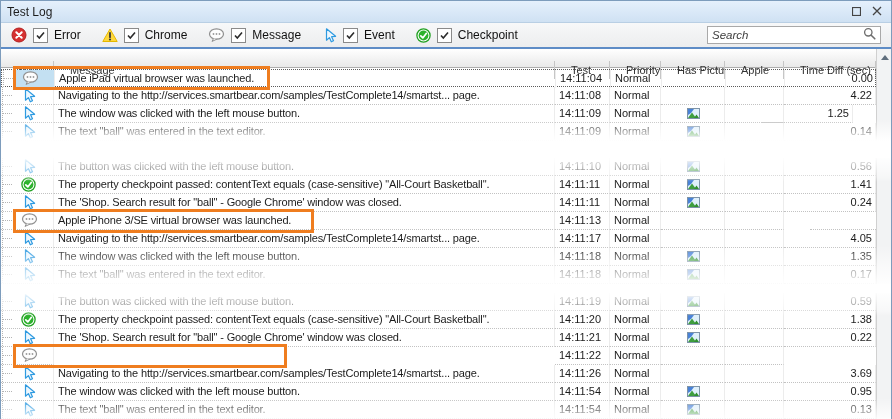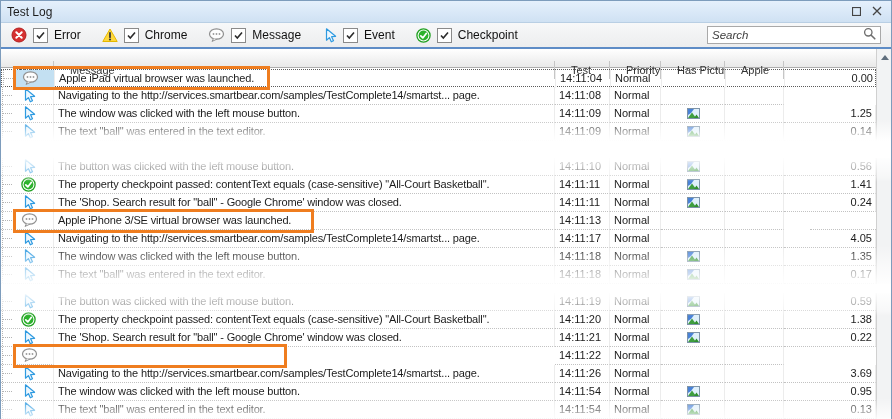--- a/index.html
+++ b/index.html
@@ -175,20 +175,21 @@
   </div>
 
   <div class="grid">
     <div class="gheader">
         <div class="hcell" style="left: 0px; width: 53px;">Type</div>
         <div class="hcell" style="left: 53px; width: 501px;">Message</div>
         <div class="hcell" style="left: 554px; width: 55px;">Test</div>
         <div class="hcell" style="left: 609px; width: 51px;">Priority</div>
         <div class="hcell" style="left: 660px; width: 64px;">Has Picture</div>
         <div class="hcell" style="left: 724px; width: 59px;">Apple</div>
+        <div class="hcell" style="left: 783px; width: 92px;">Time Diff (sec)</div>
       </div>
     <div id="rows-layer">
         <div class="row selected" style="top: 20px;">
           <div class="cell c-type" style="left: 0px; width: 53px;">
             <div class="tree-v"></div>
             <div class="tree-h"></div>
             <span class="ticon" style="display: inline-flex;">
               <svg width="17" height="15" viewBox="0 0 17 15">
                 <ellipse cx="8.5" cy="6" rx="7" ry="5.2" fill="#fdfdfd" stroke="#8f8f8f" stroke-width="1.2"></ellipse>
                 <path d="M5.5 10.6 L4 13.4 L9.2 11" fill="#fdfdfd" stroke="#8f8f8f" stroke-width="1" stroke-linejoin="round"></path>
@@ -213,20 +214,21 @@
               <svg width="15" height="15" viewBox="0 0 15 15">
                 <path d="M4.5 0.8 L4.5 12.2 L7.4 9.6 L9.3 13.8 L11.5 12.8 L9.6 8.7 L13.6 8.3 Z" fill="#edf7fe" stroke="#2e9ae0" stroke-width="1.2" stroke-linejoin="round"></path>
               </svg>
             </span>
           </div>
           <div class="cell c-message" style="left: 53px; width: 501px;">Navigating to the http://services.smartbear.com/samples/TestComplete14/smartst... page.</div>
           <div class="cell c-time" style="left: 554px; width: 55px;">14:11:08</div>
           <div class="cell c-priority" style="left: 609px; width: 51px;">Normal</div>
           <div class="cell c-haspic" style="left: 660px; width: 64px;"></div>
           <div class="cell c-link" style="left: 724px; width: 59px;"></div>
+          <div class="cell c-diff" style="left: 783px; width: 92px;">4.22</div>
         </div>
         <div class="row" style="top: 56px;">
           <div class="cell c-type" style="left: 0px; width: 53px;">
             <div class="tree-v"></div>
             <div class="tree-h"></div>
             <span class="ticon" style="display: inline-flex;">
               <svg width="15" height="15" viewBox="0 0 15 15">
                 <path d="M4.5 0.8 L4.5 12.2 L7.4 9.6 L9.3 13.8 L11.5 12.8 L9.6 8.7 L13.6 8.3 Z" fill="#edf7fe" stroke="#2e9ae0" stroke-width="1.2" stroke-linejoin="round"></path>
               </svg>
             </span>
@@ -238,21 +240,21 @@
             <span class="picicon" style="display: inline-flex;">
               <svg width="13" height="11" viewBox="0 0 13 11">
                 <rect x="0.5" y="0.5" width="12" height="10" fill="#dff0fb" stroke="#7d93a8"></rect>
                 <path d="M1 1 H7 L4 5 L1 7 Z" fill="#2f6fd0" opacity="0.85"></path>
                 <path d="M1 10 L5 4.5 L9 10 Z" fill="#3f9e3f"></path>
                 <path d="M7 10 L9.5 6.5 L12 10 Z" fill="#2f8f2f"></path>
               </svg>
             </span>
           </div>
           <div class="cell c-link" style="left: 724px; width: 59px;"></div>
-          <div class="cell c-diff" style="left: 783px; width: 92px;">1.25</div>
+          <div class="cell c-diff" style="left: 760px; width: 92px;">1.25</div>
         </div>
         <div class="row" style="top: 74px;">
           <div class="cell c-type" style="left: 0px; width: 53px;">
             <div class="tree-v"></div>
             <div class="tree-h"></div>
             <span class="ticon" style="display: inline-flex;">
               <svg width="15" height="15" viewBox="0 0 15 15">
                 <path d="M4.5 0.8 L4.5 12.2 L7.4 9.6 L9.3 13.8 L11.5 12.8 L9.6 8.7 L13.6 8.3 Z" fill="#edf7fe" stroke="#2e9ae0" stroke-width="1.2" stroke-linejoin="round"></path>
               </svg>
             </span>

